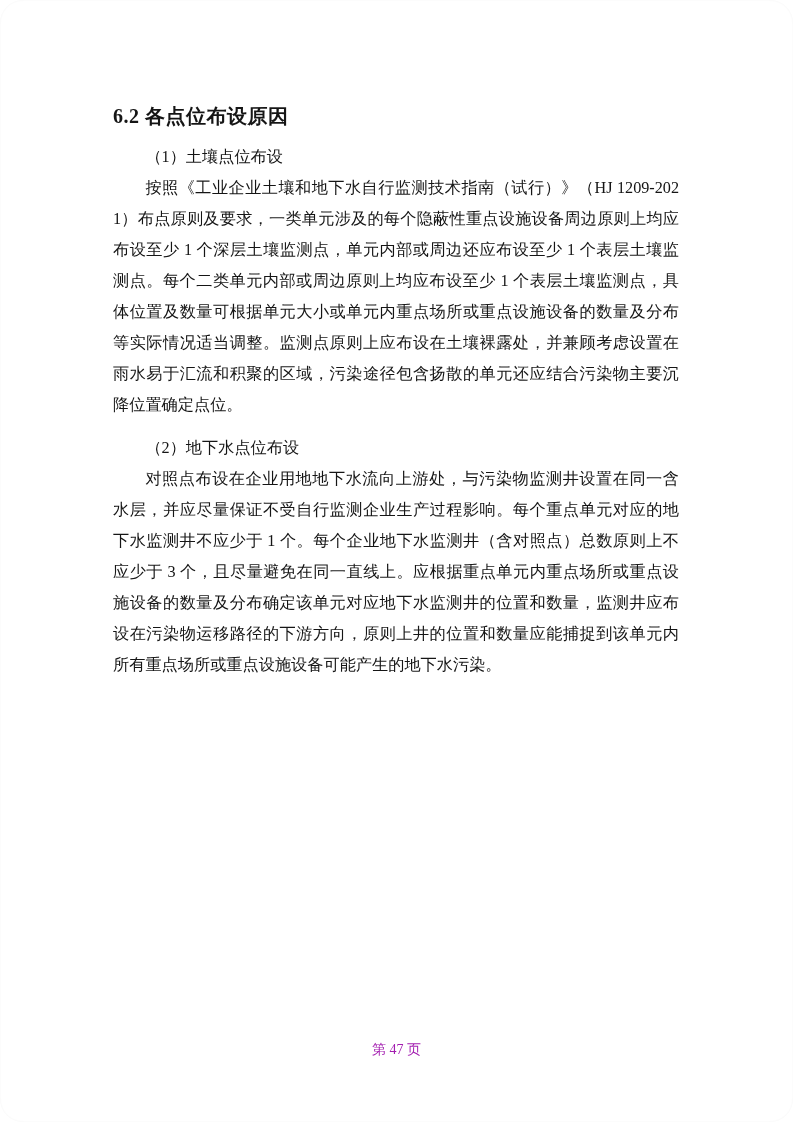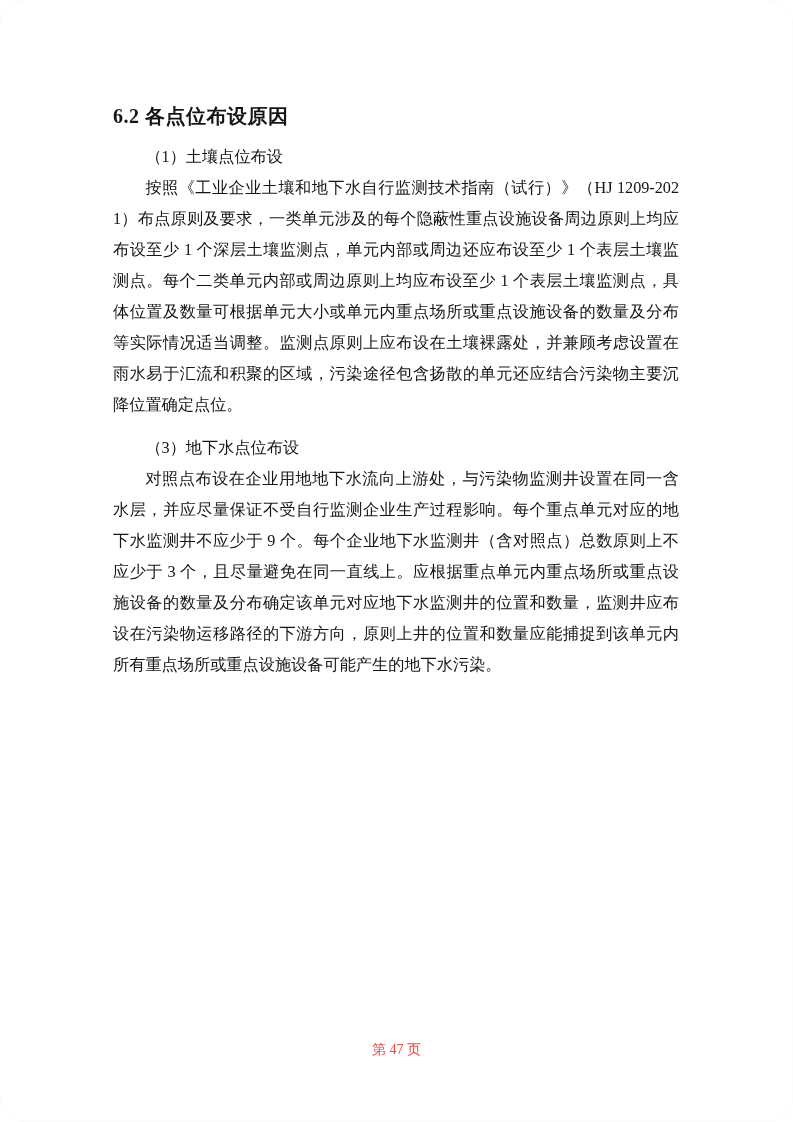--- a/index.html
+++ b/index.html
@@ -48,37 +48,37 @@
     margin-top: 12px;
   }
   .footer {
     position: absolute;
     left: 0;
     right: 0;
     bottom: 62px;
     text-align: center;
     font-size: 14px;
     line-height: 20px;
-    color: #ef4444;
+    color: #a21caf;
   }
 </style>
 </head>
 <body>
 
 <div class="page">
   <div class="content">
     <h1 class="section-heading">6.2 各点位布设原因</h1>
 
     <p class="para sub">（1）土壤点位布设</p>
 
     <p class="para">按照《工业企业土壤和地下水自行监测技术指南（试行）》（HJ 1209-2021）布点原则及要求，一类单元涉及的每个隐蔽性重点设施设备周边原则上均应布设至少 1 个深层土壤监测点，单元内部或周边还应布设至少 1 个表层土壤监测点。每个二类单元内部或周边原则上均应布设至少 1 个表层土壤监测点，具体位置及数量可根据单元大小或单元内重点场所或重点设施设备的数量及分布等实际情况适当调整。监测点原则上应布设在土壤裸露处，并兼顾考虑设置在雨水易于汇流和积聚的区域，污染途径包含扬散的单元还应结合污染物主要沉降位置确定点位。</p>
 
-    <p class="para sub">（3）地下水点位布设</p>
+    <p class="para sub">（2）地下水点位布设</p>
 
-    <p class="para">对照点布设在企业用地地下水流向上游处，与污染物监测井设置在同一含水层，并应尽量保证不受自行监测企业生产过程影响。每个重点单元对应的地下水监测井不应少于 9 个。每个企业地下水监测井（含对照点）总数原则上不应少于 3 个，且尽量避免在同一直线上。应根据重点单元内重点场所或重点设施设备的数量及分布确定该单元对应地下水监测井的位置和数量，监测井应布设在污染物运移路径的下游方向，原则上井的位置和数量应能捕捉到该单元内所有重点场所或重点设施设备可能产生的地下水污染。</p>
+    <p class="para">对照点布设在企业用地地下水流向上游处，与污染物监测井设置在同一含水层，并应尽量保证不受自行监测企业生产过程影响。每个重点单元对应的地下水监测井不应少于 1 个。每个企业地下水监测井（含对照点）总数原则上不应少于 3 个，且尽量避免在同一直线上。应根据重点单元内重点场所或重点设施设备的数量及分布确定该单元对应地下水监测井的位置和数量，监测井应布设在污染物运移路径的下游方向，原则上井的位置和数量应能捕捉到该单元内所有重点场所或重点设施设备可能产生的地下水污染。</p>
 
 
   </div>
 
   <div class="footer">
     <span>第 47 页</span>
   </div>
 </div>
 
 </body></html>

